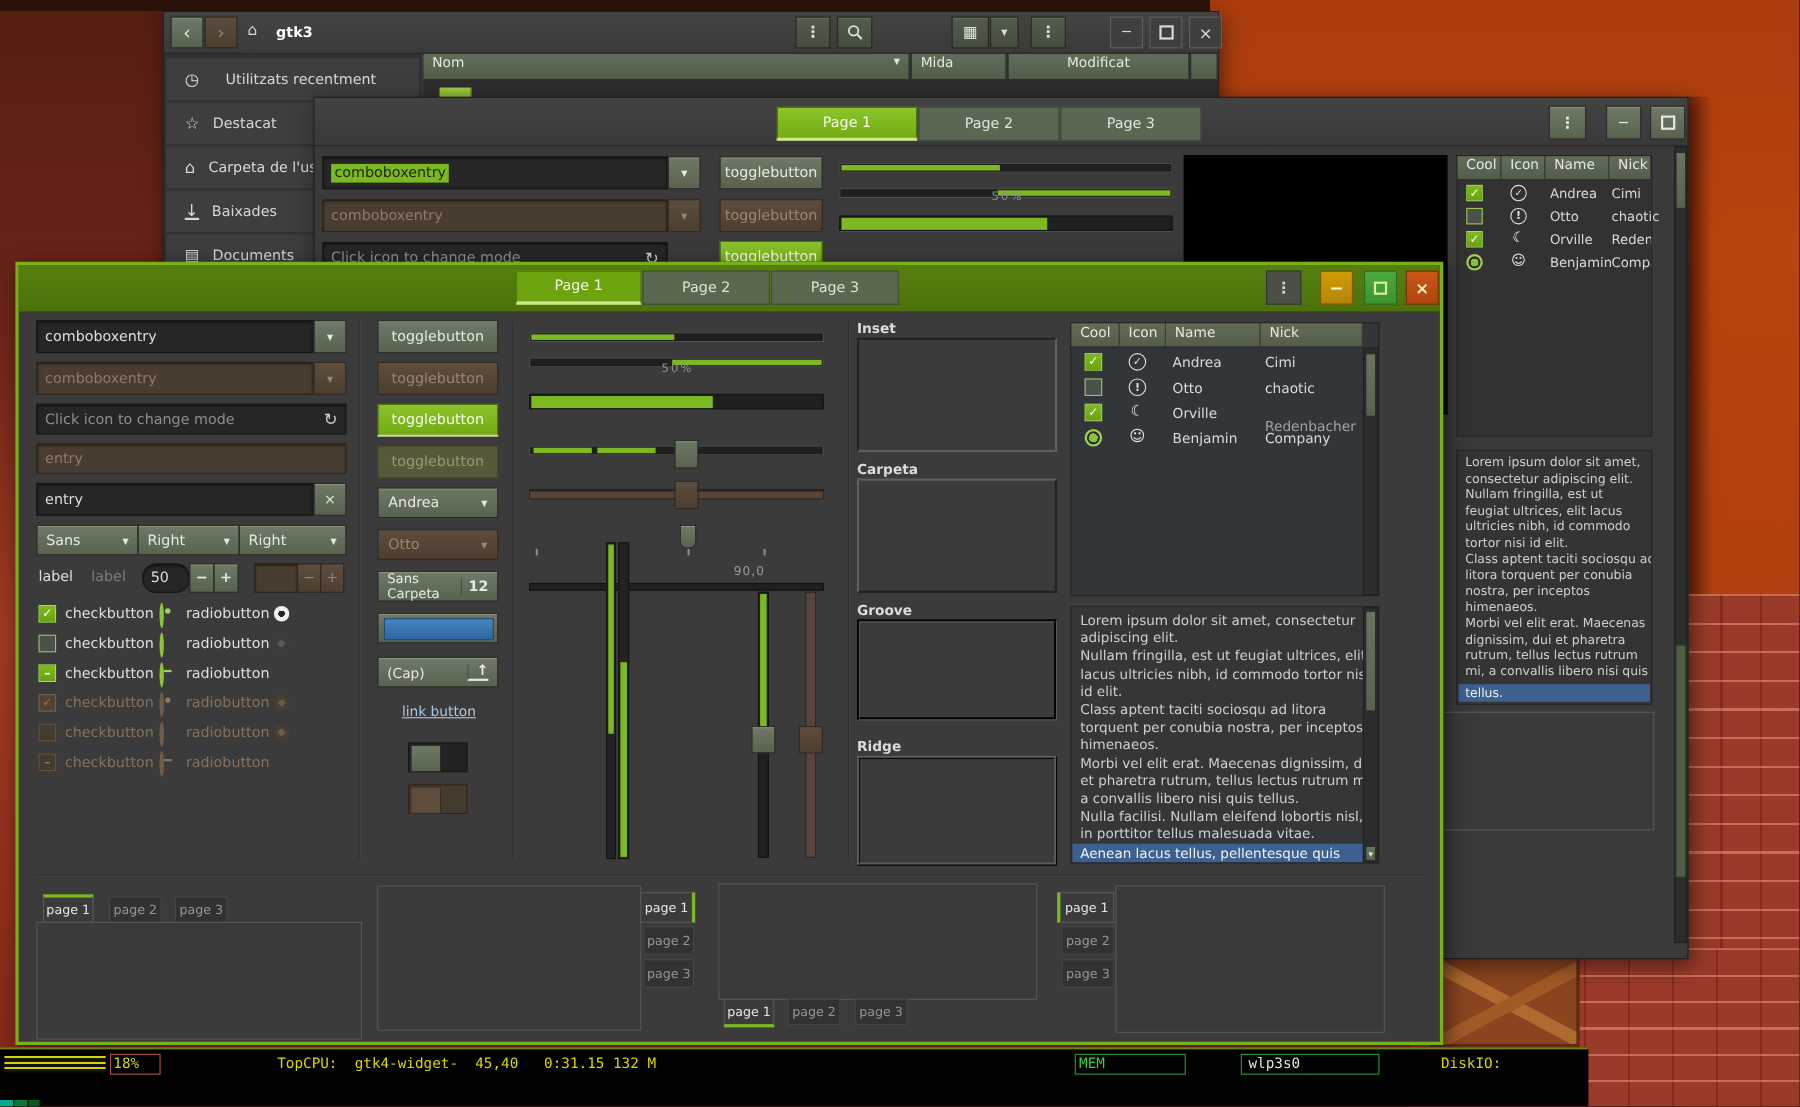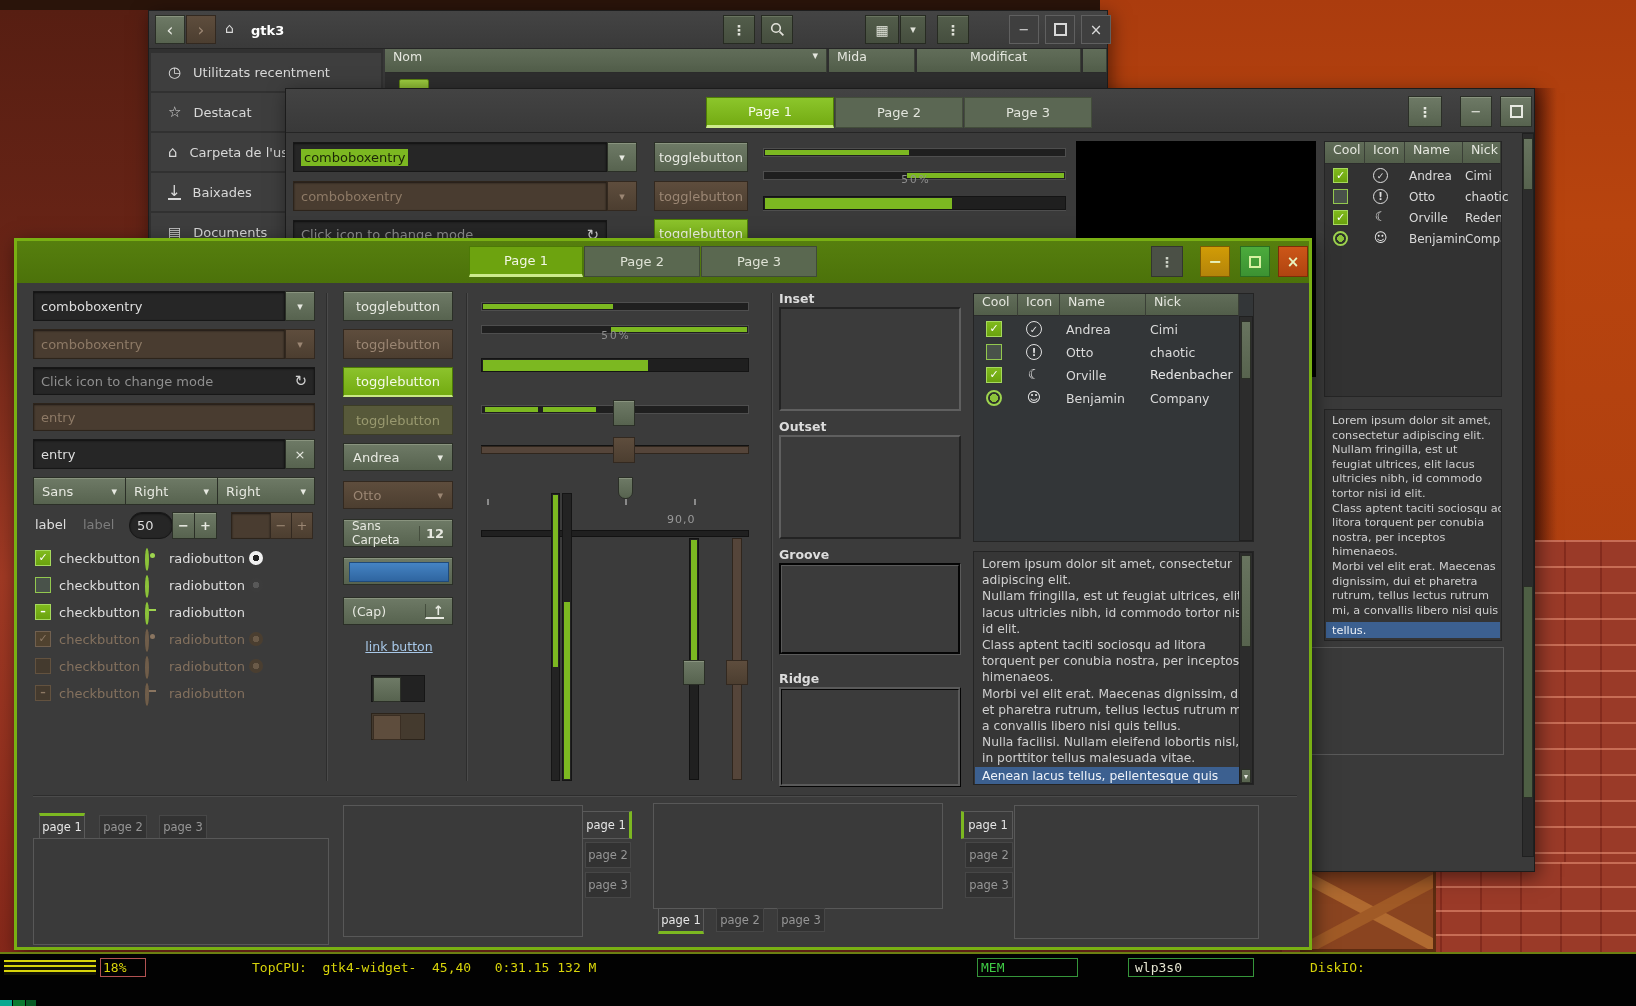--- a/index.html
+++ b/index.html
@@ -102,21 +102,21 @@
       <div class="abs wbtn fc" style="left:896px;top:4px;width:30px;height:29px;">
           <span style="width:9px;height:9px;border:2px solid #d8d8d8;display:block;"></span>
         </div>
       <div class="abs wbtn fc" style="left:932px;top:4px;width:30px;height:29px;">
           <span style="font-size:15px;">×</span>
         </div>
     </div>
     <div class="abs" style="left:0;top:38px;width:234px;height:240px;background:#313131;">
       <div class="abs fl" style="left:2px;top:4px;width:230px;height:38px;background:#3e3e3e;">
           <span style="margin-left:17px;color:#d8d8d8;font-size:15px;">◷</span>
-          <span style="margin-left:12px;color:#d8d8d8;font-size:13px;">Utilitzats recentment</span>
+          <span style="margin-left:24px;color:#d8d8d8;font-size:13px;">Utilitzats recentment</span>
         </div>
       <div class="abs fl" style="left:2px;top:44px;width:230px;height:38px;background:#3e3e3e;">
           <span style="margin-left:17px;color:#d8d8d8;font-size:15px;">☆</span>
           <span style="margin-left:12px;color:#d8d8d8;font-size:13px;">Destacat</span>
         </div>
       <div class="abs fl" style="left:2px;top:84px;width:230px;height:38px;background:#3e3e3e;">
           <span style="margin-left:17px;color:#d8d8d8;font-size:15px;">⌂</span>
           <span style="margin-left:12px;color:#d8d8d8;font-size:13px;white-space:nowrap;overflow:hidden;width:175px;">Carpeta de l'usua</span>
         </div>
       <div class="abs fl" style="left:2px;top:124px;width:230px;height:38px;background:#3e3e3e;">
@@ -487,21 +487,21 @@
     <div class="abs" style="left:672px;top:297px;width:10px;height:242px;background:#202020;border:1px solid #121212;">
         <div class="abs" style="left:1px;top:1px;width:6px;height:51%;background:#7cb821;"></div>
       </div>
     <div class="abs sbtn" style="left:666px;top:419px;width:22px;height:25px;"></div>
     <div class="abs btrack" style="left:715px;top:297px;width:10px;height:242px;"></div>
     <div class="abs dbtn" style="left:709px;top:419px;width:22px;height:25px;"></div>
     <div class="abs" style="left:754px;top:52px;width:2px;height:488px;background:#2d2d2d;border-right:1px solid #4b4b4b;"></div>
 
     <span class="abs frlbl" style="left:762px;top:50px;">Inset</span>
     <div class="abs" style="left:762px;top:66px;width:182px;height:104px;border:2px solid;border-color:#232323 #5f5f5f #5f5f5f #232323;"></div>
-    <span class="abs frlbl" style="left:762px;top:178px;">Outset</span>
+    <span class="abs frlbl" style="left:762px;top:178px;">Carpeta</span>
     <div class="abs" style="left:762px;top:194px;width:182px;height:104px;border:2px solid;border-color:#5f5f5f #232323 #232323 #5f5f5f;"></div>
     <span class="abs frlbl" style="left:762px;top:306px;">Groove</span>
     <div class="abs" style="left:762px;top:322px;width:182px;height:92px;border:3px groove #5a5a5a;"></div>
     <span class="abs frlbl" style="left:762px;top:430px;">Ridge</span>
     <div class="abs" style="left:762px;top:446px;width:182px;height:100px;border:3px ridge #5a5a5a;"></div>
 
     <div class="abs" style="left:956px;top:52px;width:281px;height:249px;background:#333638;border:1px solid #242424;">
       <div class="abs th" style="left:0;top:0;width:44px;height:22px;">
           <span>Cool</span>
         </div>
@@ -523,21 +523,21 @@
       <div class="abs" style="left:0;top:48px;width:265px;height:23px;">
         <span class="abs ck u" style="left:12px;top:2px;"></span>
         <span class="abs fc" style="left:52px;top:2px;width:16px;height:16px;border:1.5px solid #e0e0e0;border-radius:50%;color:#e0e0e0;font-size:10px;font-weight:bold;">!</span>
         <span class="abs" style="left:92px;top:3px;color:#dadada;font-size:12.5px;">Otto</span>
         <span class="abs" style="left:176px;top:3px;color:#dadada;font-size:12.5px;">chaotic</span>
       </div>
       <div class="abs" style="left:0;top:71px;width:265px;height:23px;">
         <span class="abs ck" style="left:12px;top:2px;">✓</span>
         <span class="abs fc" style="left:52px;top:1px;width:16px;height:16px;color:#e8e8e8;font-size:14px;">☾</span>
         <span class="abs" style="left:92px;top:3px;color:#dadada;font-size:12.5px;">Orville</span>
-        <span class="abs" style="left:176px;top:2px;color:#e5e5e5;font-size:12.5px;">Redenbacher</span>
+        <span class="abs" style="left:176px;top:15px;color:#a3a3a3;font-size:12.5px;">Redenbacher</span>
       </div>
       <div class="abs" style="left:0;top:94px;width:265px;height:23px;">
         <span class="abs" style="left:12px;top:2px;width:16px;height:16px;border-radius:50%;border:2px solid #9ed44f;background:radial-gradient(circle,#8cc33a 0 4px,#2e332a 4px);"></span>
         <span class="abs fc" style="left:52px;top:1px;width:16px;height:16px;color:#e8e8e8;font-size:14px;">☺</span>
         <span class="abs" style="left:92px;top:3px;color:#dadada;font-size:12.5px;">Benjamin</span>
         <span class="abs" style="left:176px;top:3px;color:#dadada;font-size:12.5px;">Company</span>
       </div>
       <div class="abs sbt" style="left:265px;top:22px;width:14px;height:225px;">
           <div class="abs sbh" style="left:1px;top:4px;width:10px;height:58px;"></div>
         </div>
@@ -606,21 +606,21 @@
       </div>
     <div class="abs nbn fc" style="left:948px;top:601px;width:48px;height:26px;">
         <span>page 2</span>
       </div>
     <div class="abs nbn fc" style="left:948px;top:631px;width:48px;height:26px;">
         <span>page 3</span>
       </div>
     <div class="abs nbody" style="left:997px;top:564px;width:245px;height:134px;"></div>
   </div>
 
-  <div class="abs" style="left:0;top:952px;width:1636px;height:54px;background:#020202;border-top:2px solid #6d7f12;text-decoration:underline;">
+  <div class="abs" style="left:0;top:952px;width:1444px;height:54px;background:#020202;border-top:2px solid #6d7f12;text-decoration:underline;">
     <div class="abs" style="left:4px;top:6px;width:92px;height:15px;background:repeating-linear-gradient(180deg,#d8d40a 0 2px,#141405 2px 5px);"></div>
     <div class="abs fl" style="left:100px;top:4px;width:46px;height:19px;border:1px solid #b25252;">
         <span class="mono" style="color:#d8d40a;font-size:13px;margin-left:2px;">18%</span>
       </div>
     <div class="abs mono pre" style="left:252px;top:6px;color:#d8d40a;font-size:13px;">TopCPU:  gtk4-widget-  45,40   0:31.15 132 M</div>
     <div class="abs fl" style="left:977px;top:4px;width:101px;height:19px;border:1px solid #35953a;">
         <span class="mono" style="color:#3fca45;font-size:13px;margin-left:3px;">MEM</span>
       </div>
     <div class="abs fl" style="left:1128px;top:4px;width:126px;height:19px;border:1px solid #35953a;">
         <span class="mono" style="color:#e4e4cf;font-size:13px;margin-left:6px;">wlp3s0</span>

